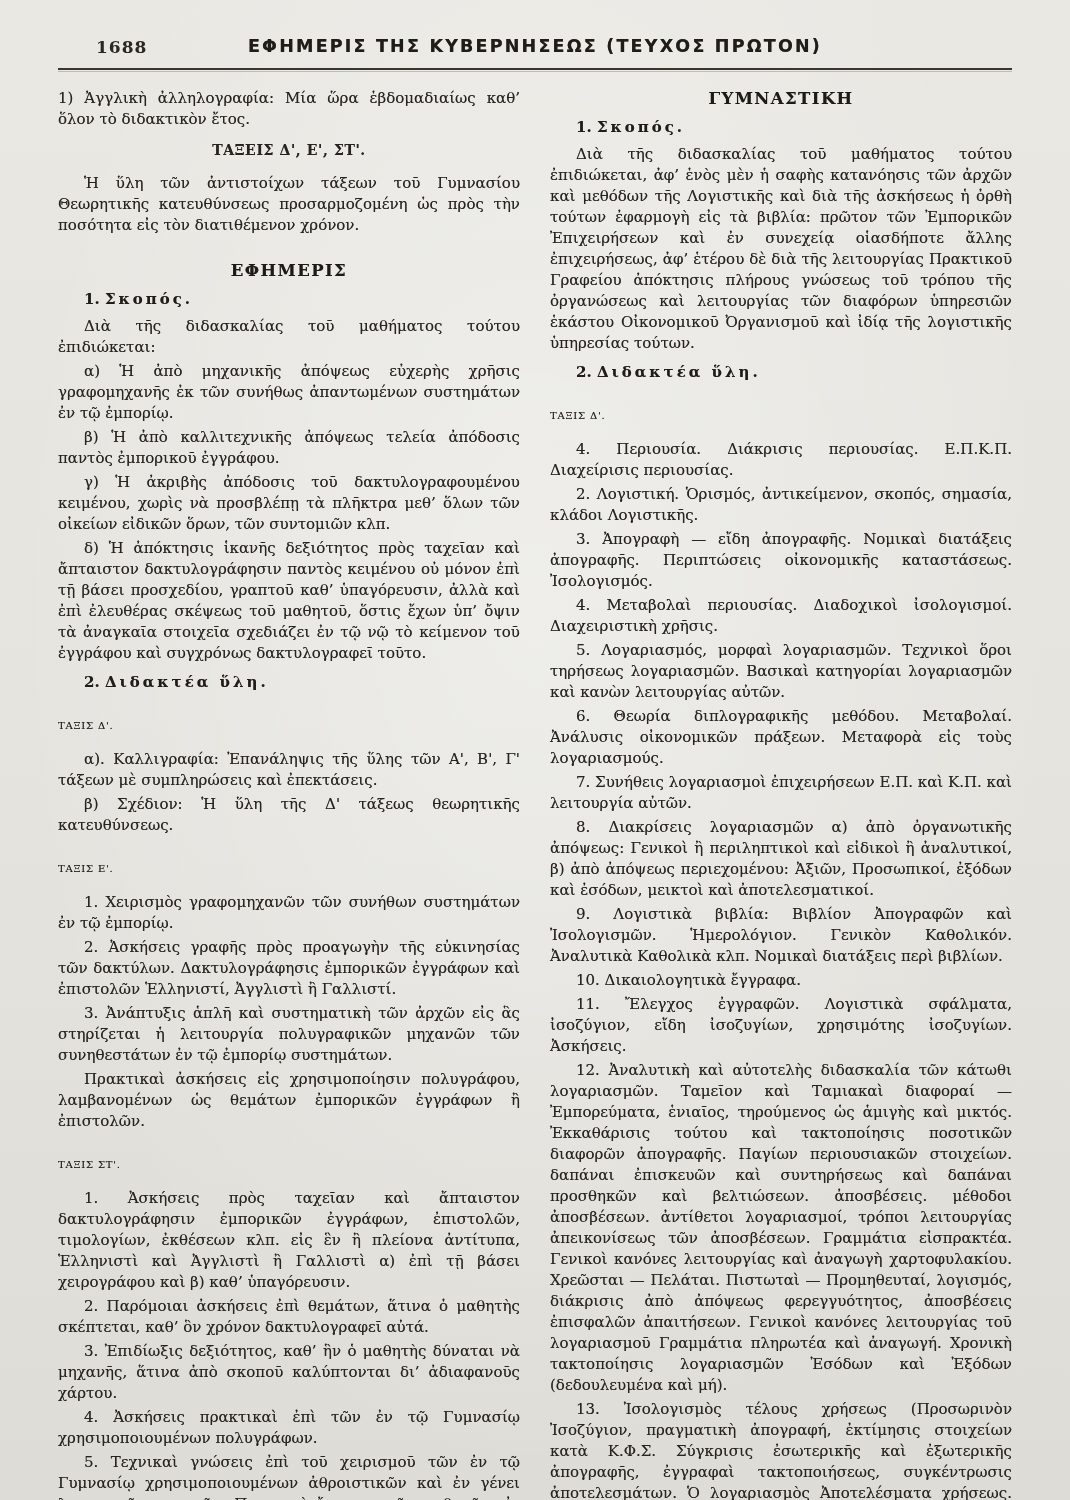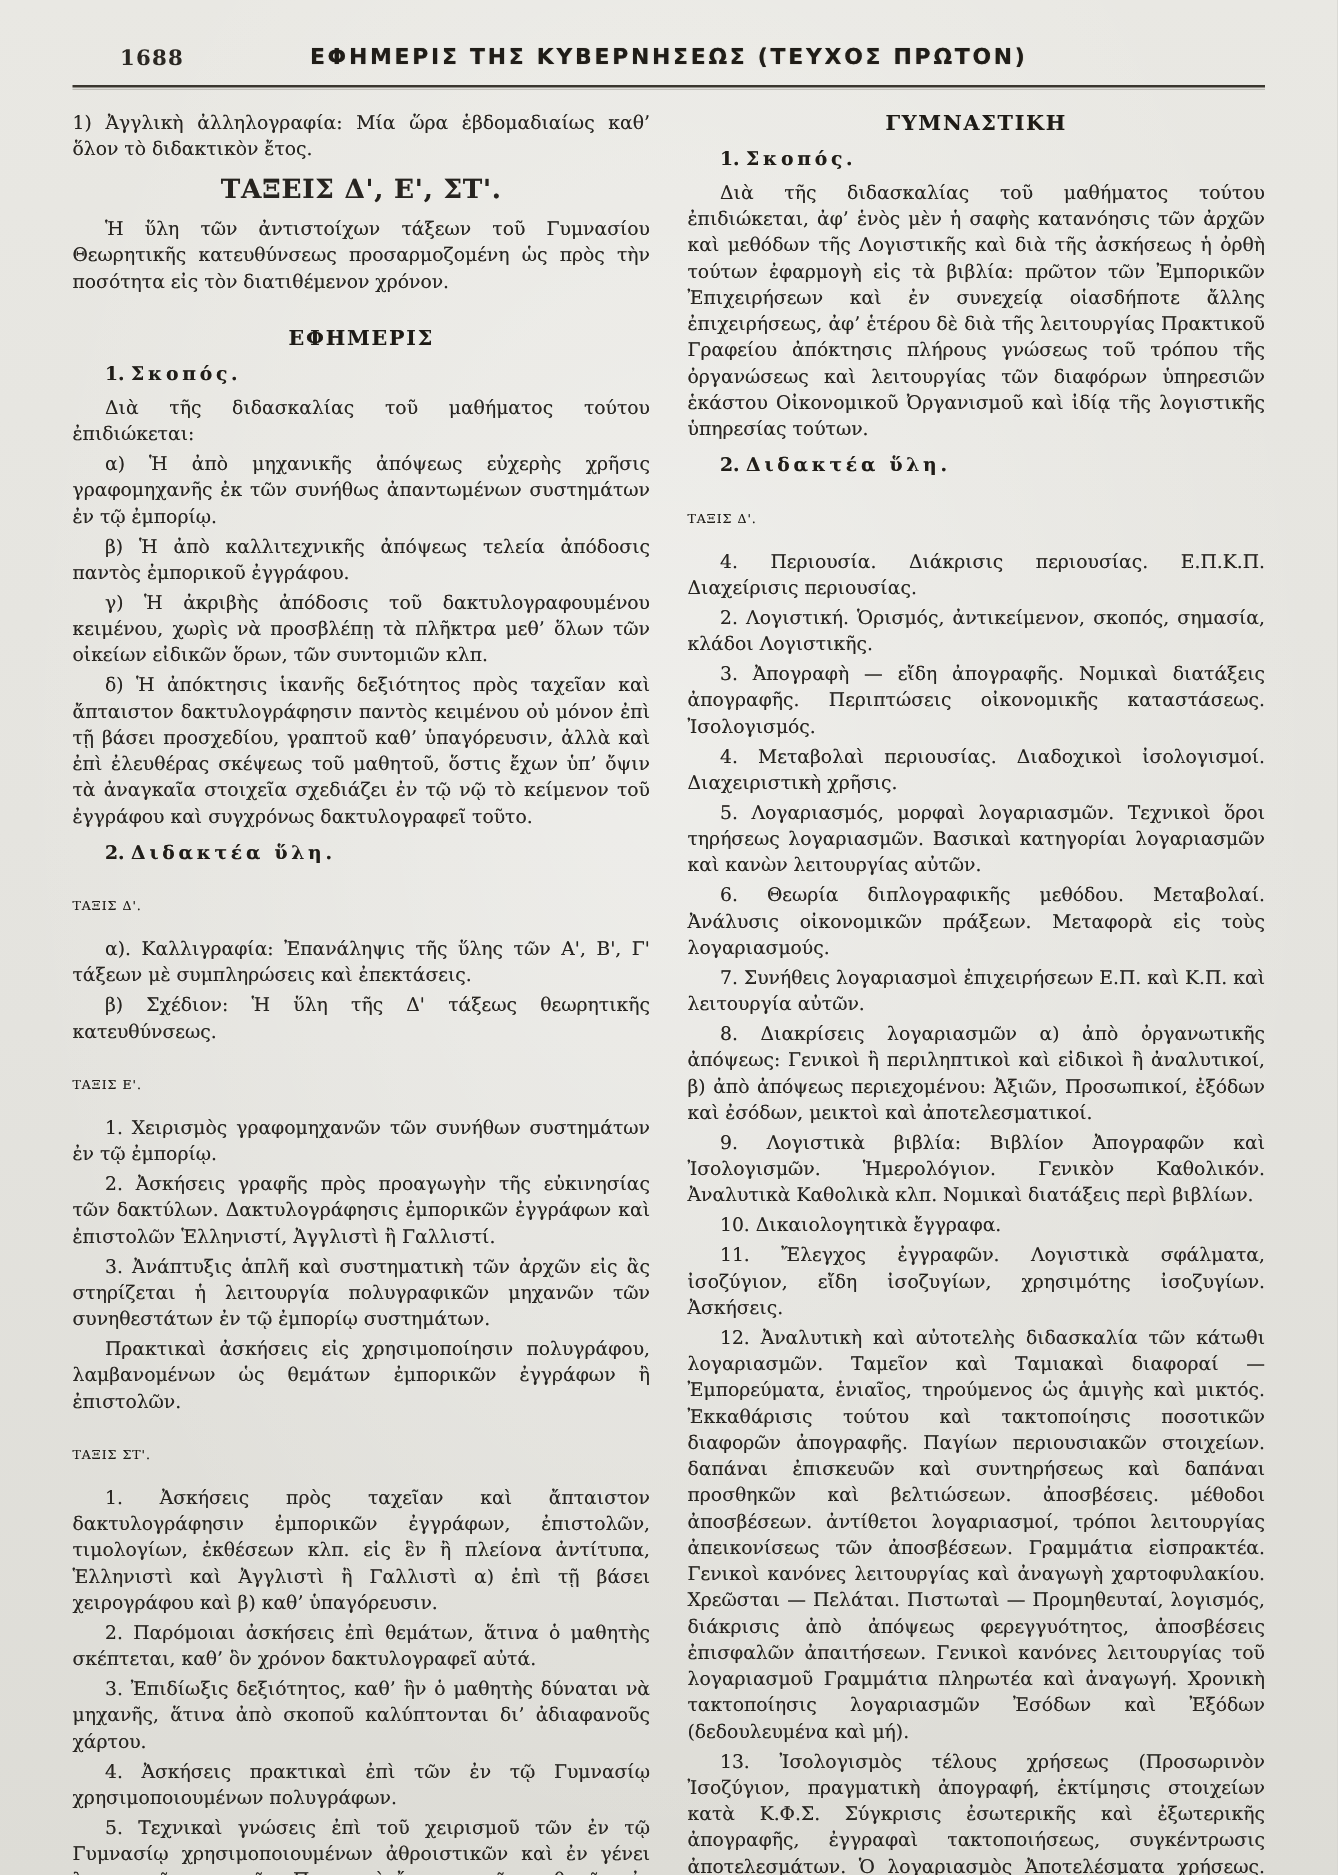--- a/index.html
+++ b/index.html
@@ -40,21 +40,21 @@
   }
   .blk.p{text-indent:26px;}
   .blk.hang{text-indent:0;}
   .blk.section{
     text-align:center;text-indent:0;font-weight:bold;
     font-size:16.5px;letter-spacing:1.4px;color:#1e1b16;
     margin:24px 0 8px;
   }
   .blk.sub{
     text-align:center;text-indent:0;font-weight:bold;
-    font-size:21px;letter-spacing:.6px;margin:10px 0 12px;
+    font-size:14px;letter-spacing:.6px;margin:10px 0 12px;
   }
   .blk.class{
     text-align:left;text-indent:0;font-weight:normal;
     font-size:10px;letter-spacing:.8px;color:#1e1b16;
     margin:22px 0 13px;
   }
   .blk.spaced{text-indent:26px;font-weight:bold;margin:8px 0 6px;color:#201d18;}
   .blk.spaced .ls{letter-spacing:3px;}
   .col > .blk:first-child{margin-top:0;}
 </style>

